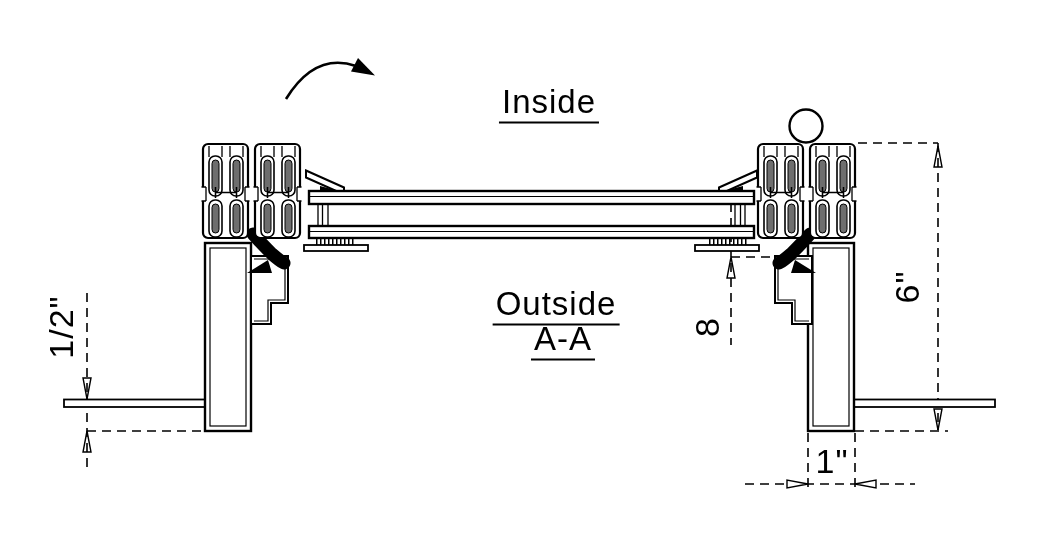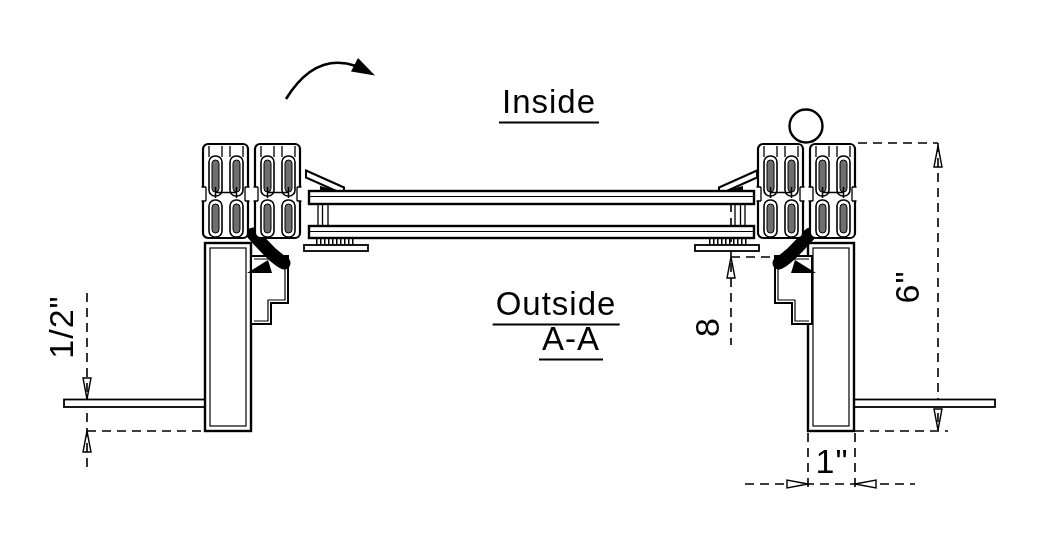--- a/index.html
+++ b/index.html
@@ -166,21 +166,21 @@
     <g>
       <path d="M286,99 Q315,52 356,66" fill="none" stroke="#000" stroke-width="2.6"></path>
       <polygon points="375,75.5 351,71.5 358,58" fill="#000"></polygon>
     </g>
   </svg>
 
   <div class="lbl" style="left:549px;top:104px;">Inside</div>
 
   <div class="lbl" style="left:556px;top:280px;margin-top:26px;">Outside</div>
 
-  <div class="lbl" style="left:563px;top:341px;margin-left:8px;">A-A</div>
+  <div class="lbl" style="left:563px;top:341px;">A-A</div>
 
   <div class="dim rot" style="left:61px;top:327px;">1/2"</div>
 
   <div class="dim rot" style="left:707px;top:327px;">8</div>
 
   <div class="dim rot" style="left:907px;top:287px;">6"</div>
 
   <div class="dim" style="left:832px;top:461px;">1"</div>
 
 </div>

